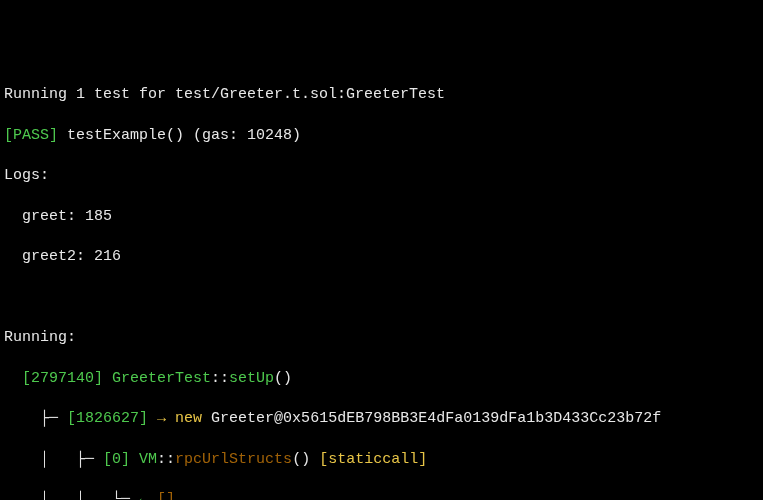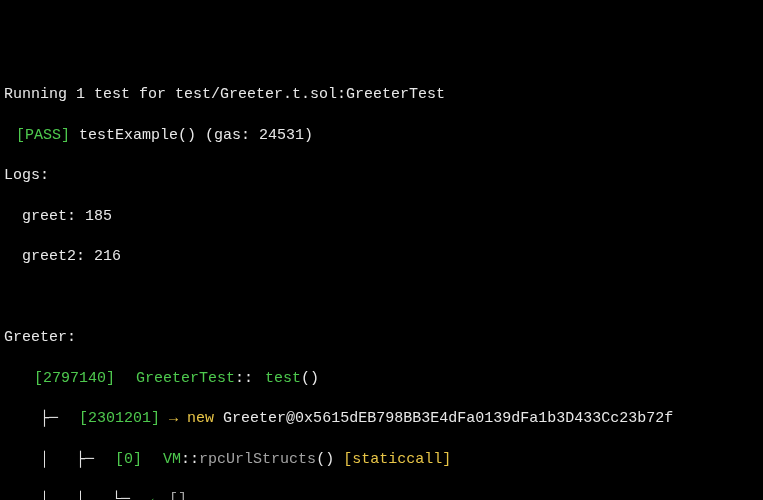--- a/index.html
+++ b/index.html
@@ -7,39 +7,39 @@
       background: #000000;
       color: #e0e0e0;
       font-family: 'Consolas', 'Monaco', 'Courier New', monospace;
       font-size: 15px;
       line-height: 1.35;
       padding: 4px;
       width: 763px;
       white-space: pre;
     }
     .white { color: #e8e8e8; }
-    .green { color: #4ec94e; margin-left: 12px; }
-    .cyan { color: #a3a3a3; }
+    .green { color: #4ec94e; }
+    .cyan { color: #a16207; }
     .yellow { color: #e8c547; }
     .line { display: block; }
   </style>
 </head>
 <body>
 
 
 
 <span class="line white">Running 1 test for test/Greeter.t.sol:GreeterTest</span>
-<span class="line"><span class="green">[PASS]</span> <span class="white">testExample()</span> <span class="white">(gas: 24531)</span></span>
+<span class="line"><span class="green">[PASS]</span> <span class="white">testExample()</span> <span class="white">(gas: 10248)</span></span>
 <span class="line white">Logs:</span>
 <span class="line white">  greet: 185</span>
 <span class="line white">  greet2: 216</span>
 <span class="line"> </span>
-<span class="line white">Greeter:</span>
-<span class="line">  <span class="green">[2797140]</span> <span class="green">GreeterTest</span><span class="white">::</span><span class="green">test</span><span class="white">()</span></span>
-<span class="line">    ├─ <span class="green">[2301201]</span> <span class="yellow">→</span> <span class="yellow">new</span> <span class="white">Greeter@0x5615dEB798BB3E4dFa0139dFa1b3D433Cc23b72f</span></span>
+<span class="line white">Running:</span>
+<span class="line">  <span class="green">[2797140]</span> <span class="green">GreeterTest</span><span class="white">::</span><span class="green">setUp</span><span class="white">()</span></span>
+<span class="line">    ├─ <span class="green">[1826627]</span> <span class="yellow">→</span> <span class="yellow">new</span> <span class="white">Greeter@0x5615dEB798BB3E4dFa0139dFa1b3D433Cc23b72f</span></span>
 <span class="line">    │   ├─ <span class="green">[0]</span> <span class="green">VM</span><span class="white">::</span><span class="cyan">rpcUrlStructs</span><span class="white">()</span> <span class="yellow">[staticcall]</span></span>
 <span class="line">    │   │   └─ <span class="green">←</span> <span class="cyan">[]</span></span>
 
 
 
 
 
 
 
 

